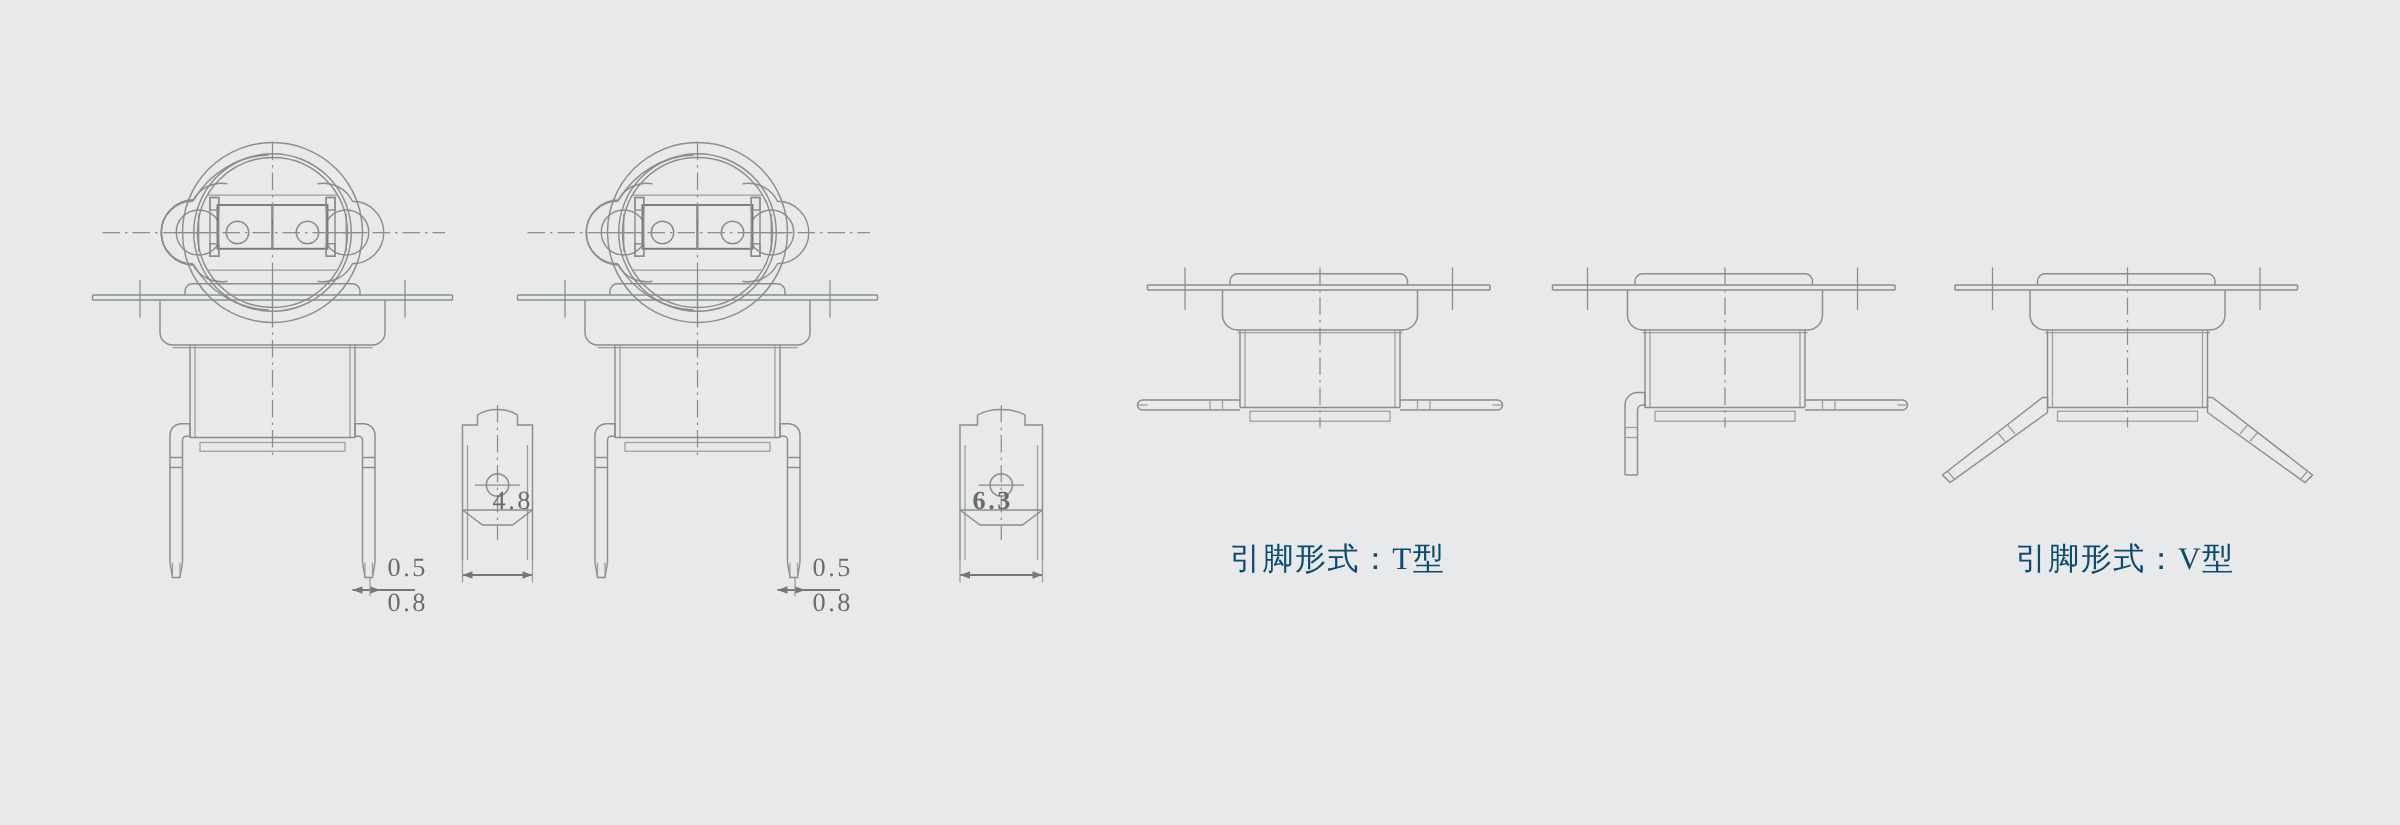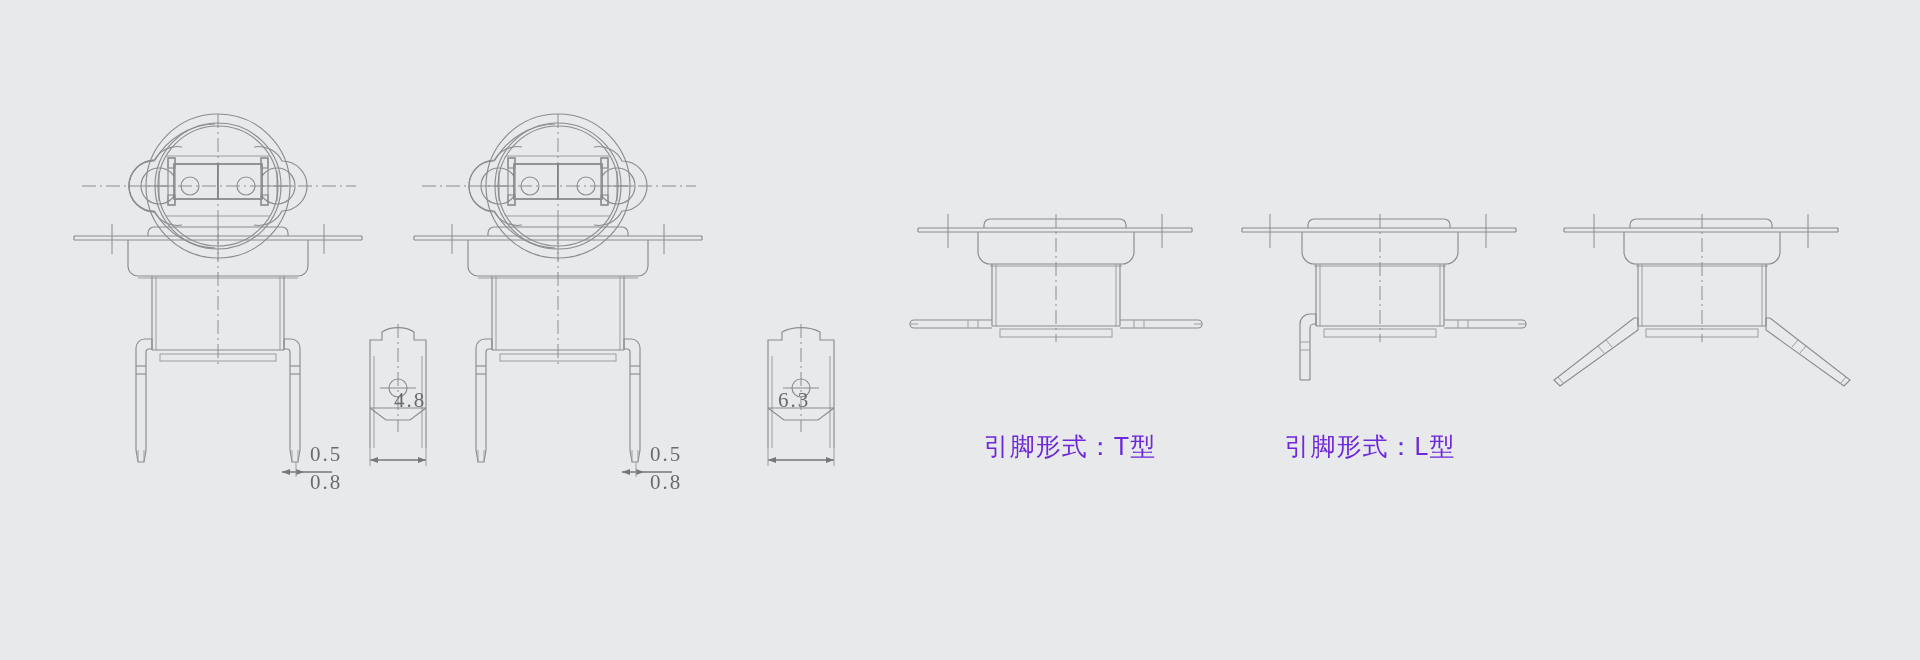--- a/index.html
+++ b/index.html
@@ -20,24 +20,24 @@
     width: 1920px;
     height: 660px;
     background: #e8e9ea;
   }
   .fig {
     position: absolute;
   }
   .caption {
     position: absolute;
     text-align: center;
-    font-family: Liberation Sans, sans-serif;
+    font-family: Liberation Serif, serif;
     font-size: 25px;
     letter-spacing: 1px;
-    color: #6d28d9;
+    color: #0c4a6e;
     white-space: nowrap;
   }
   .dimtext {
     position: absolute;
     font-family: "Liberation Serif", "DejaVu Serif", serif;
     font-size: 21px;
     color: #6a6b6d;
     letter-spacing: 2px;
     white-space: nowrap;
   }
@@ -300,21 +300,21 @@
       <line class="cl-s" x1="25" y1="88" x2="61" y2="88"></line>
       <line class="cl" x1="43" y1="24" x2="43" y2="132"></line>
       <path class="ln" d="M 10,108 L 26,120 L 60,120 L 76,108"></path>
       <line class="ln" x1="10" y1="108" x2="76" y2="108"></line>
       <line class="ln-d" x1="10" y1="160" x2="76" y2="160"></line>
       <polygon class="arrowhead" points="18,157 10,160 18,163"></polygon>
       <polygon class="arrowhead" points="68,157 76,160 68,163"></polygon>
       <line class="ln-t" x1="10" y1="148" x2="10" y2="166"></line>
       <line class="ln-t" x1="76" y1="148" x2="76" y2="166"></line>
     </svg>
-    <div class="dimtext" style="left:20px; top:88px;">6.3</div>
+    <div class="dimtext" style="left:20px; top:88px;font-weight:bold;">6.3</div>
   </div>
 
 
   <div class="fig" style="left:900px; top:190px;">
     <svg width="340" height="180" viewBox="0 0 340 180">
       <g>
 
         <line class="ln" x1="18" y1="38" x2="292" y2="38"></line>
         <line class="ln" x1="18" y1="42" x2="292" y2="42"></line>
         <line class="ln" x1="18" y1="38" x2="18" y2="42"></line>
@@ -388,21 +388,20 @@
         <line class="ln-t" x1="230" y1="130" x2="230" y2="138"></line>
         <line class="ln-t" x1="220" y1="130" x2="220" y2="138"></line>
 
         <line class="cl" x1="142" y1="24" x2="142" y2="152"></line>
         <line class="cl-s" x1="32" y1="24" x2="32" y2="58"></line>
         <line class="cl-s" x1="248" y1="24" x2="248" y2="58"></line>
       </g>
     </svg>
   </div>
 
-  <div class="caption" style="left:1200px; top:430px; width:340px;">引脚形式：L型</div>
 
   <div class="fig" style="left:1548px; top:190px;">
     <svg width="320" height="190" viewBox="0 0 320 190">
       <g>
         <line class="ln" x1="16" y1="38" x2="290" y2="38"></line>
         <line class="ln" x1="16" y1="42" x2="290" y2="42"></line>
         <line class="ln" x1="16" y1="38" x2="16" y2="42"></line>
         <line class="ln" x1="290" y1="38" x2="290" y2="42"></line>
         <path class="ln" d="M 82,38 L 82,35 a 6,6 0 0 1 6,-6
                             L 218,29 a 6,6 0 0 1 6,6 L 224,38"></path>
@@ -428,14 +427,15 @@
         <line class="ln-t" x1="258" y1="156" x2="252" y2="163"></line>
         <line class="ln-t" x1="298" y1="187" x2="292" y2="194"></line>
 
         <line class="cl" x1="154" y1="24" x2="154" y2="152"></line>
         <line class="cl-s" x1="46" y1="24" x2="46" y2="58"></line>
         <line class="cl-s" x1="260" y1="24" x2="260" y2="58"></line>
       </g>
     </svg>
   </div>
 
+  <div class="caption" style="left:1530px; top:430px; width:340px;">引脚形式：V型</div>
 
 </div>
 
 </body></html>

